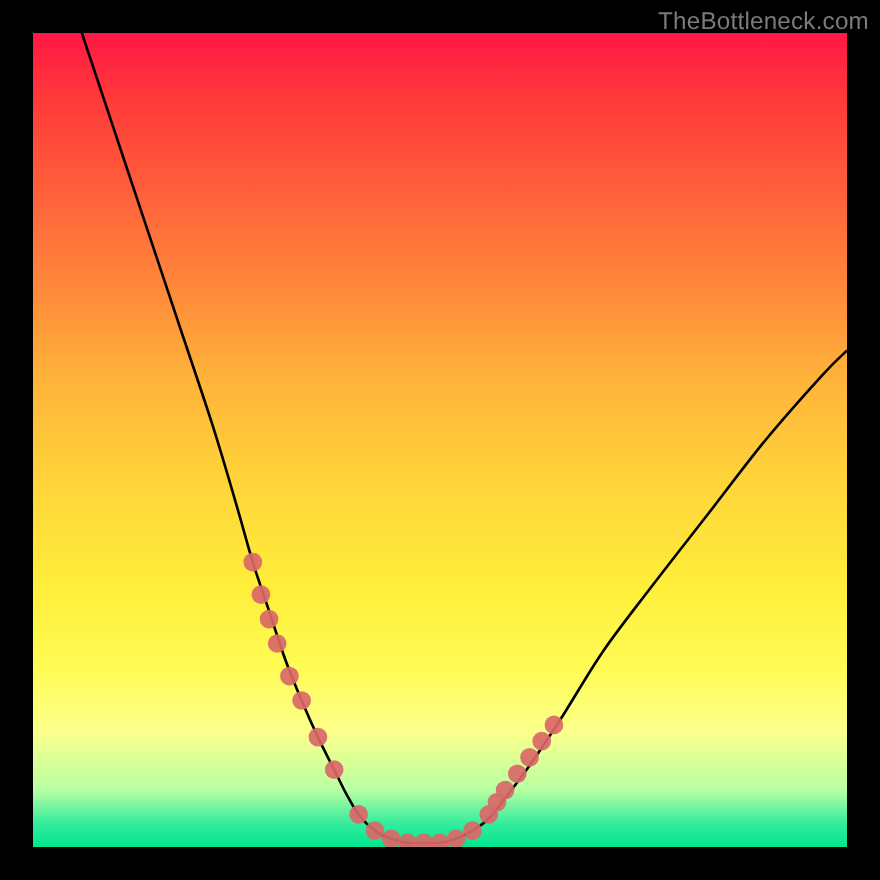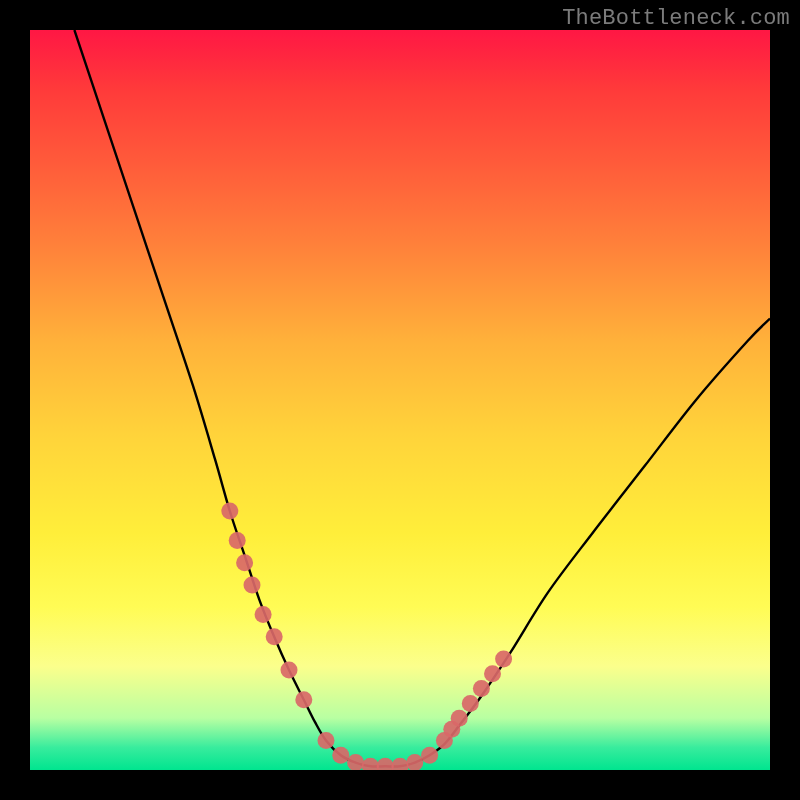--- a/index.html
+++ b/index.html
@@ -9,21 +9,20 @@
     height: 800px;
     background: #000;
     overflow: hidden;
     font-family: Arial, Helvetica, sans-serif;
   }
   .chart-frame {
     position: relative;
     width: 800px;
     height: 772px;
     background: #000;
-    font-family: Liberation Mono, monospace;
   }
   .plot-area {
     position: absolute;
     left: 30px;
     top: 30px;
     width: 740px;
     height: 740px;
     background: linear-gradient(
       to bottom,
       #ff1744 0%,

